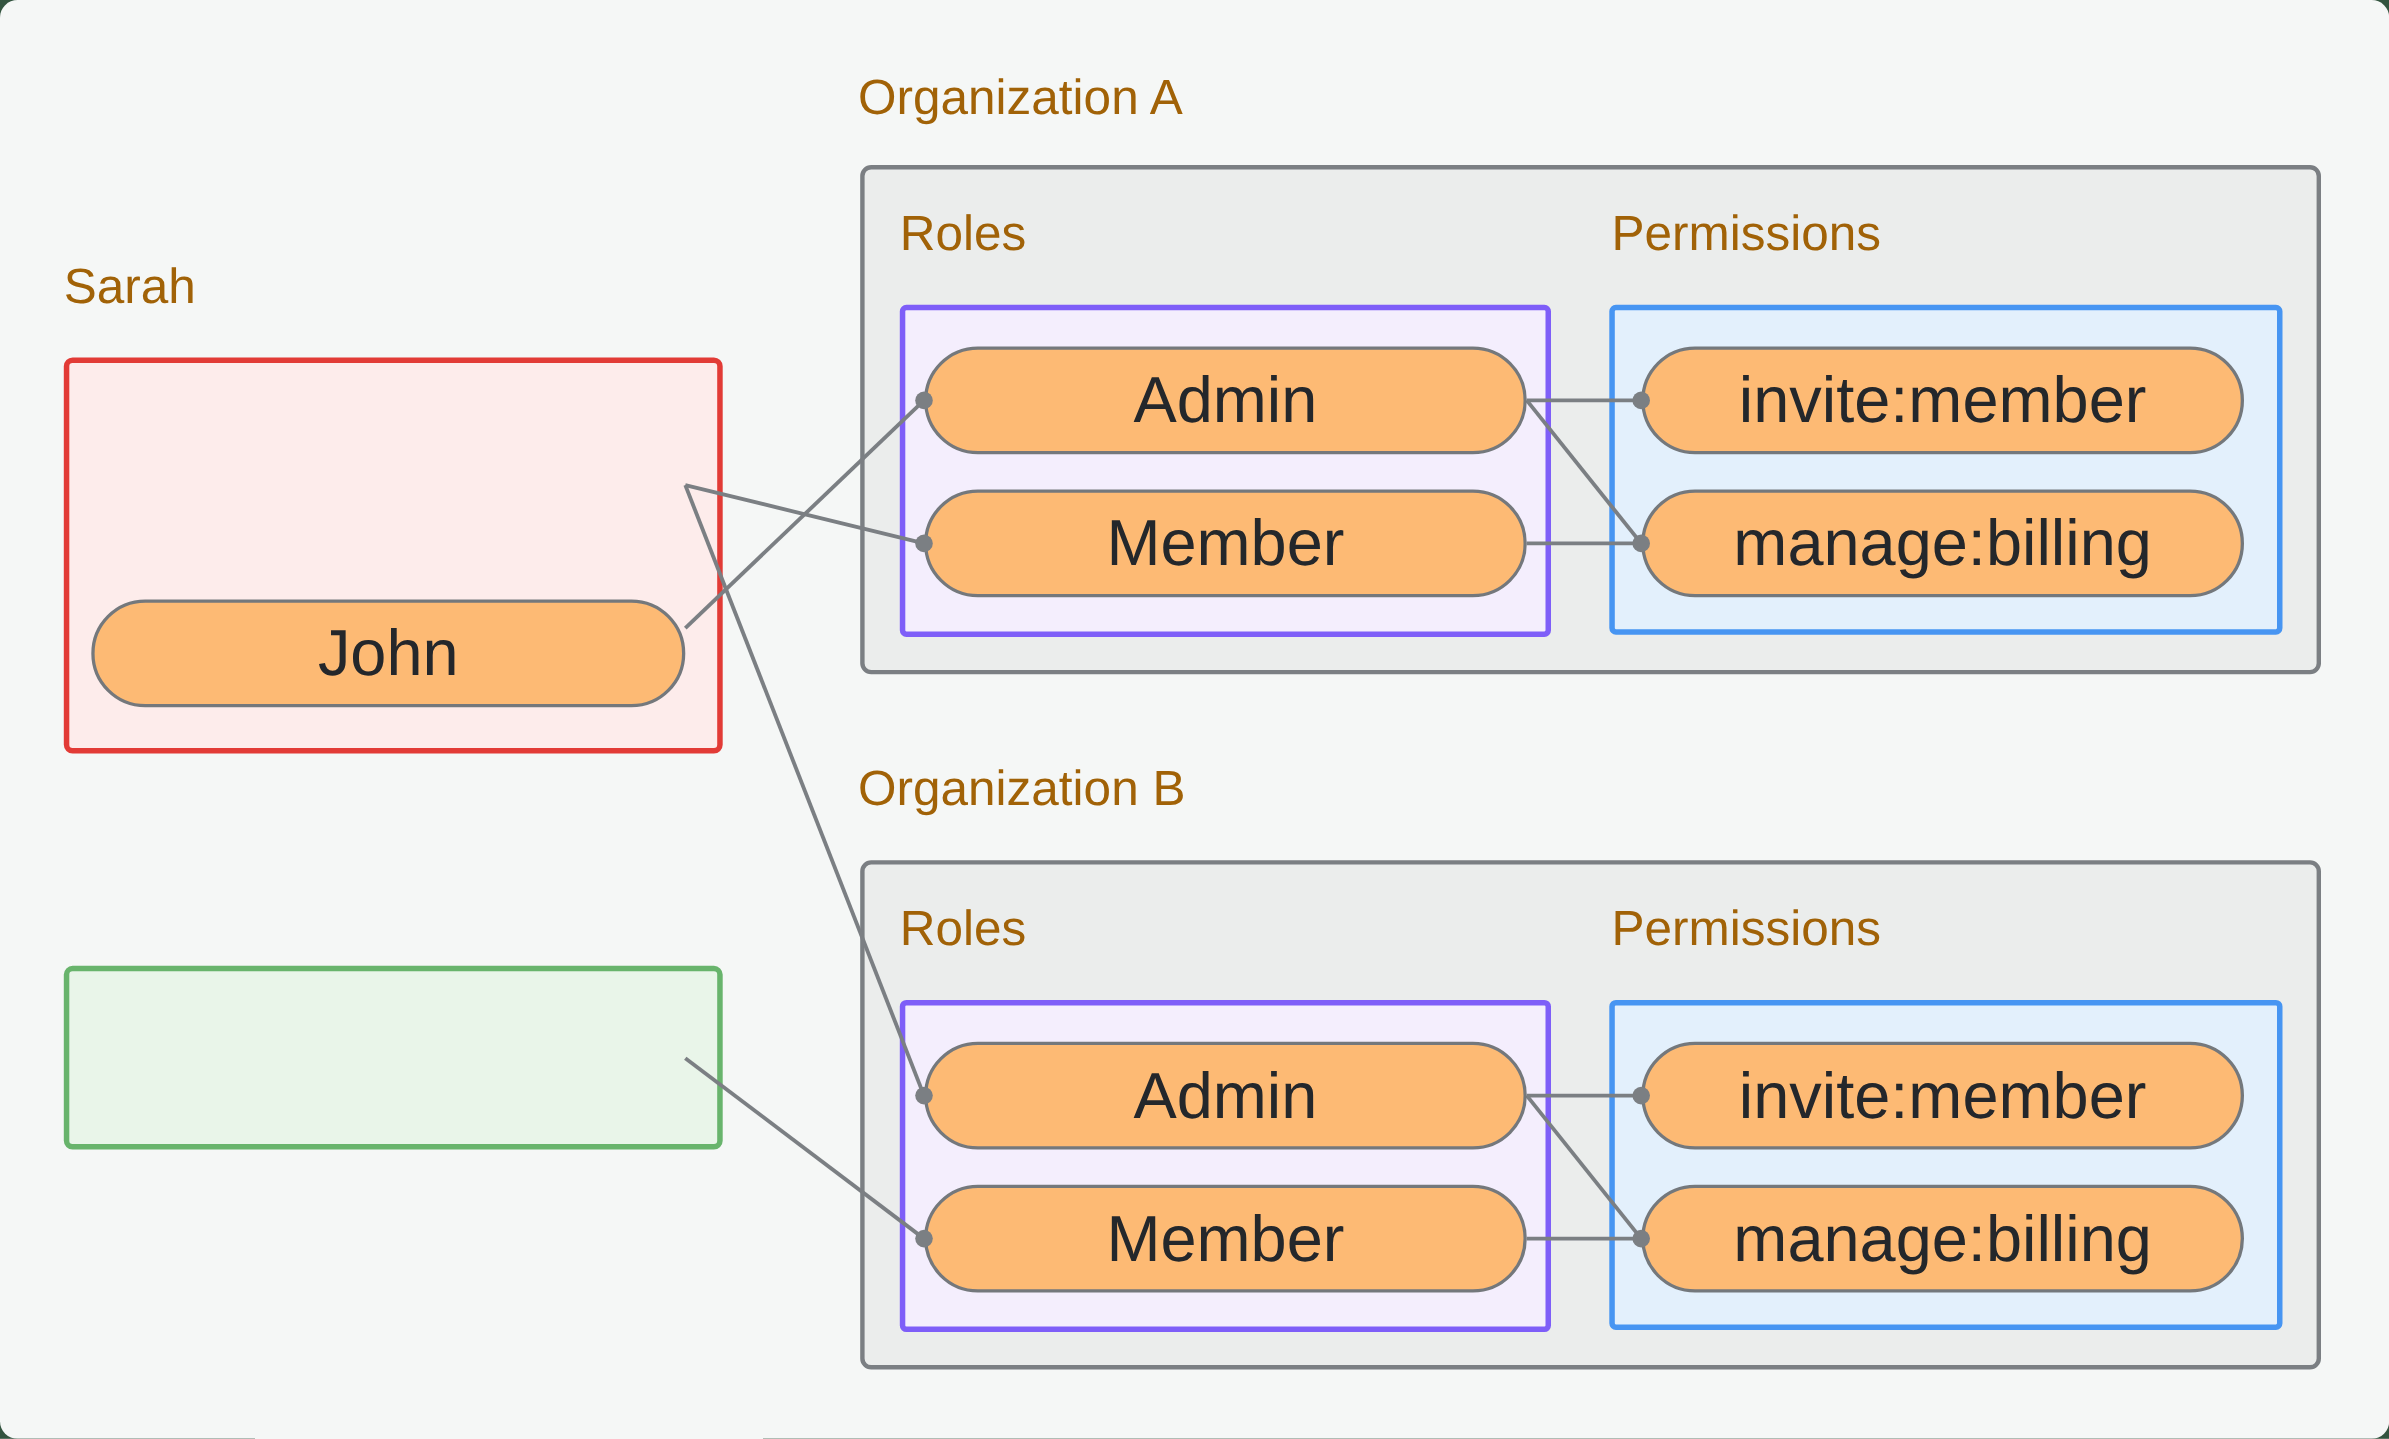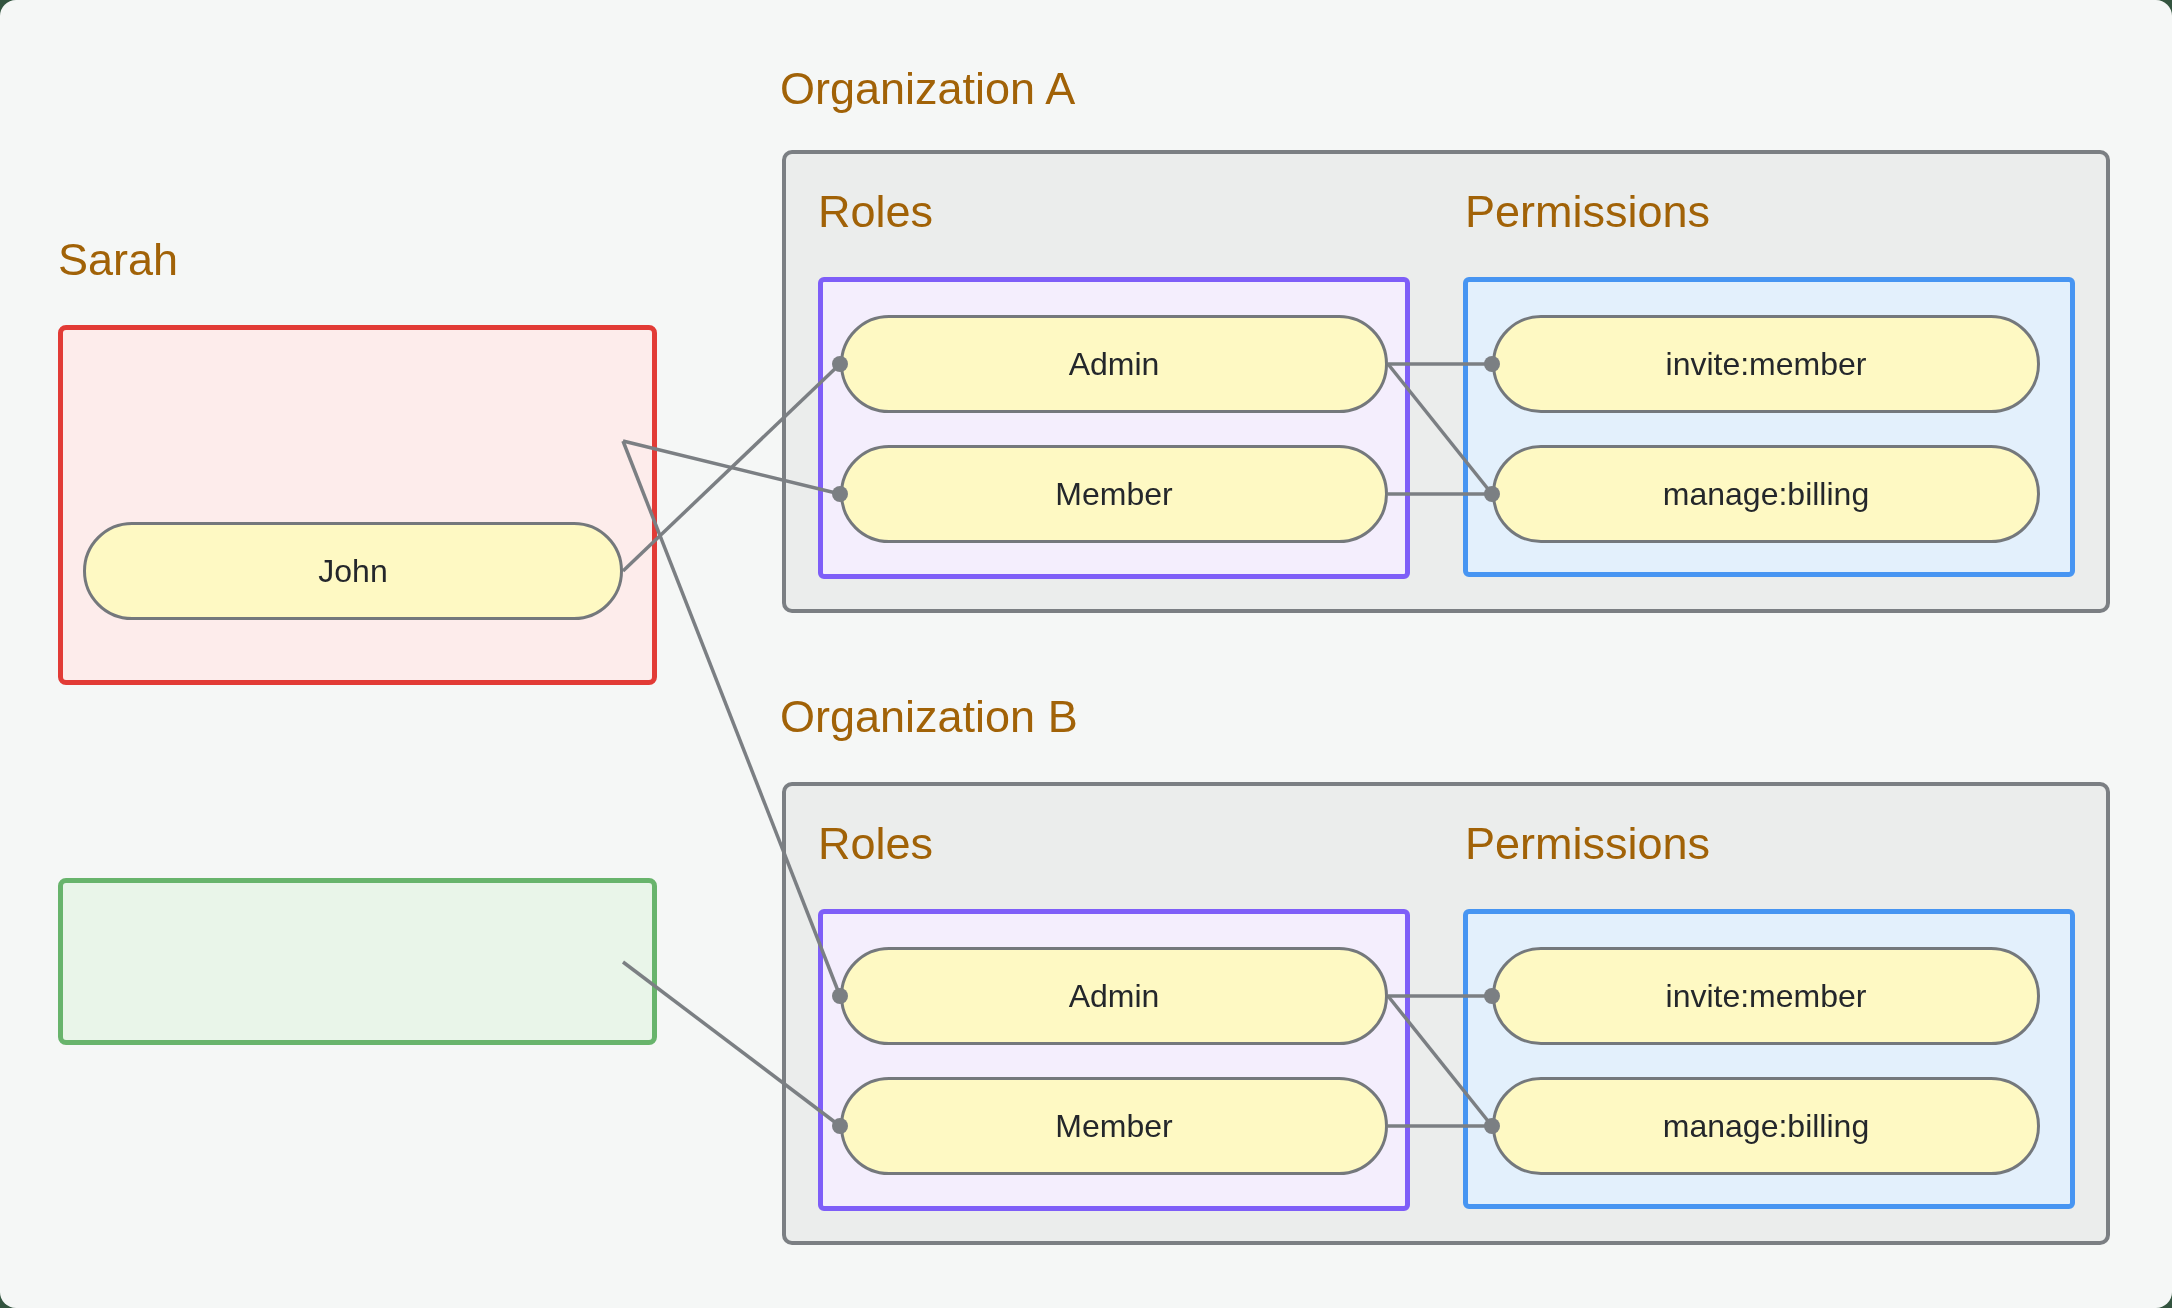--- a/index.html
+++ b/index.html
@@ -30,27 +30,27 @@
   }
   .org-box     { background: #ebedec; border: 4px solid #7b7f83; border-radius: 10px; }
   .users-box   { background: #fdeceb; border: 5px solid #e23b36; }
   .m2m-box     { background: #e9f5e9; border: 5px solid #68b46c; }
   .roles-box   { background: #f4eefd; border: 5px solid #7e5ef8; border-radius: 6px; }
   .perms-box   { background: #e3f0fc; border: 5px solid #4795f2; border-radius: 6px; }
   .pill {
     position: absolute;
     box-sizing: border-box;
     height: 98px;
-    background: #fef9c3;
+    background: #fdba74;
     border: 3px solid #74787c;
     border-radius: 52px;
     display: flex;
     align-items: center;
     justify-content: center;
-    font-size: 32px;
+    font-size: 59px;
     color: #24272b;
     white-space: nowrap;
   }
   .pill-user { width: 540px; left: 83px; }
   .pill-org  { width: 548px; }
   svg.edge-layer {
     position: absolute;
     left: 0; top: 0;
     pointer-events: none;
   }
@@ -87,21 +87,21 @@
       <line x1="623" y1="962" x2="840" y2="1126"></line>
       <line x1="1388" y1="364" x2="1492" y2="364"></line>
       <line x1="1388" y1="364" x2="1492" y2="494"></line>
       <line x1="1388" y1="494" x2="1492" y2="494"></line>
       <line x1="1388" y1="996" x2="1492" y2="996"></line>
       <line x1="1388" y1="996" x2="1492" y2="1126"></line>
       <line x1="1388" y1="1126" x2="1492" y2="1126"></line>
     </g>
   </svg>
 
-  <div class="pill pill-user" style="top:522px;">John</div>
+  <div class="pill pill-user" style="top:545px;">John</div>
 
   <div class="pill pill-org" style="left:840px; top:315px;">Admin</div>
   <div class="pill pill-org" style="left:840px; top:445px;">Member</div>
   <div class="pill pill-org" style="left:1492px; top:315px;">invite:member</div>
   <div class="pill pill-org" style="left:1492px; top:445px;">manage:billing</div>
 
   <div class="pill pill-org" style="left:840px; top:947px;">Admin</div>
   <div class="pill pill-org" style="left:840px; top:1077px;">Member</div>
   <div class="pill pill-org" style="left:1492px; top:947px;">invite:member</div>
   <div class="pill pill-org" style="left:1492px; top:1077px;">manage:billing</div>

